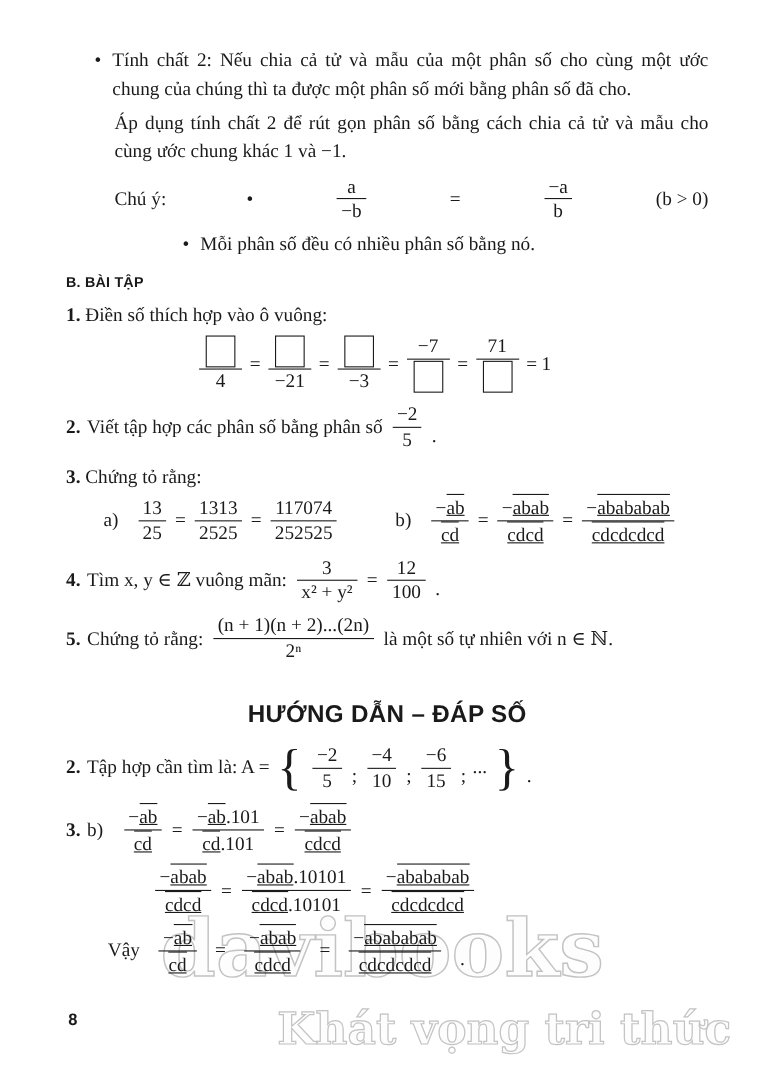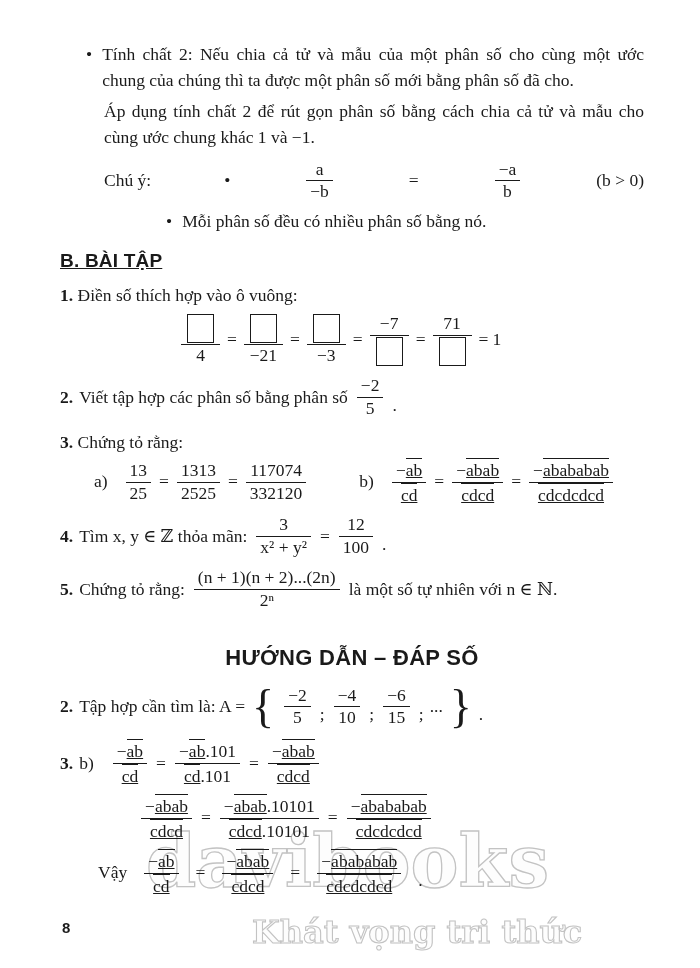--- a/index.html
+++ b/index.html
@@ -20,23 +20,22 @@
   .bullet-item { display: flex; gap: 10px; margin-left: 26px; }
   .bullet-item .marker { flex: 0 0 auto; }
   .jtext { text-align: justify; }
   .p-apply { margin: 5px 0 0 44px; text-align: justify; }
   .note-row { display: flex; align-items: center; gap: 9px; margin: 6px 0 0 44px; justify-content: space-between; }
   .note2-row { display: flex; gap: 10px; margin: 4px 0 0 106px; }
 
   
   .sec-title {
     font-family: "Liberation Sans", "DejaVu Sans", sans-serif;
-    font-size: 19px; font-weight: bold; letter-spacing: .2px;
+    font-size: 13px; font-weight: bold; letter-spacing: .2px;
     margin: 12px 0 0 0;
-    text-decoration: underline;
   }
   .ans-title {
     font-family: "Liberation Sans", "DejaVu Sans", sans-serif;
     font-size: 22px; font-weight: bold; text-align: center;
     letter-spacing: .3px; margin-top: 28px;
   }
 
   
   .ex-head { margin-top: 8px; }
   .no { font-weight: bold; }
@@ -76,21 +75,21 @@
   .watermark { position: absolute; inset: 0; z-index: 1; pointer-events: none; }
   .wm-brand {
     position: absolute; left: 146px; top: 826px;
     font-family: "DejaVu Serif", serif; font-weight: bold;
     font-size: 72px; line-height: 1;
     color: #fdfdfd; -webkit-text-stroke: 1.3px #c3c3c3;
   }
   .wm-tagline {
     position: absolute; left: 252px; top: 916px;
     font-family: "DejaVu Serif", serif; font-weight: bold;
-    font-size: 32px; line-height: 1;
+    font-size: 40px; line-height: 1;
     color: #fdfdfd; -webkit-text-stroke: 1.1px #c3c3c3;
   }
 </style>
 </head>
 <body>
 
 <div class="page">
 
   <div class="watermark">
     <div class="wm-brand">davibooks</div>
@@ -183,21 +182,21 @@
           <span class="d">25</span>
         </span>
         <span>=</span>
         <span class="fr">
           <span class="n">1313</span>
           <span class="d">2525</span>
         </span>
         <span>=</span>
         <span class="fr">
           <span class="n">117074</span>
-          <span class="d">332120</span>
+          <span class="d">252525</span>
         </span>
       </div>
       <div class="grp grp-b">
         <span class="lbl-gap">b)</span>
         <span class="fr">
           <span class="n"><span>−</span><span class="ov">ab</span></span>
           <span class="d"><span class="ov">cd</span></span>
         </span>
         <span>=</span>
         <span class="fr">
@@ -207,21 +206,21 @@
         <span>=</span>
         <span class="fr">
           <span class="n"><span>−</span><span class="ov">abababab</span></span>
           <span class="d"><span class="ov">cdcdcdcd</span></span>
         </span>
       </div>
     </div>
 
     <div class="inline-row">
       <span class="no">4.</span>
-      <span>Tìm x, y ∈ ℤ thỏa mãn:</span>
+      <span>Tìm x, y ∈ ℤ vuông mãn:</span>
       <span class="fr">
         <span class="n">3</span>
         <span class="d">x² + y²</span>
       </span>
       <span>=</span>
       <span class="fr">
         <span class="n">12</span>
         <span class="d">100</span>
       </span>
       <span class="low">.</span>

